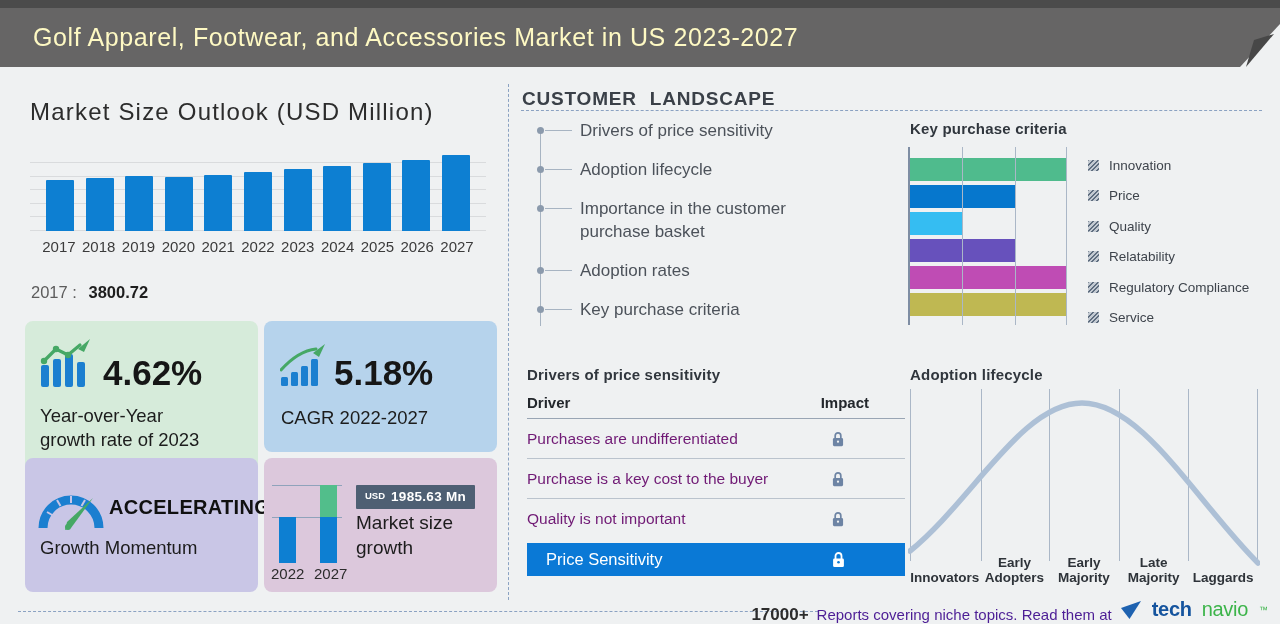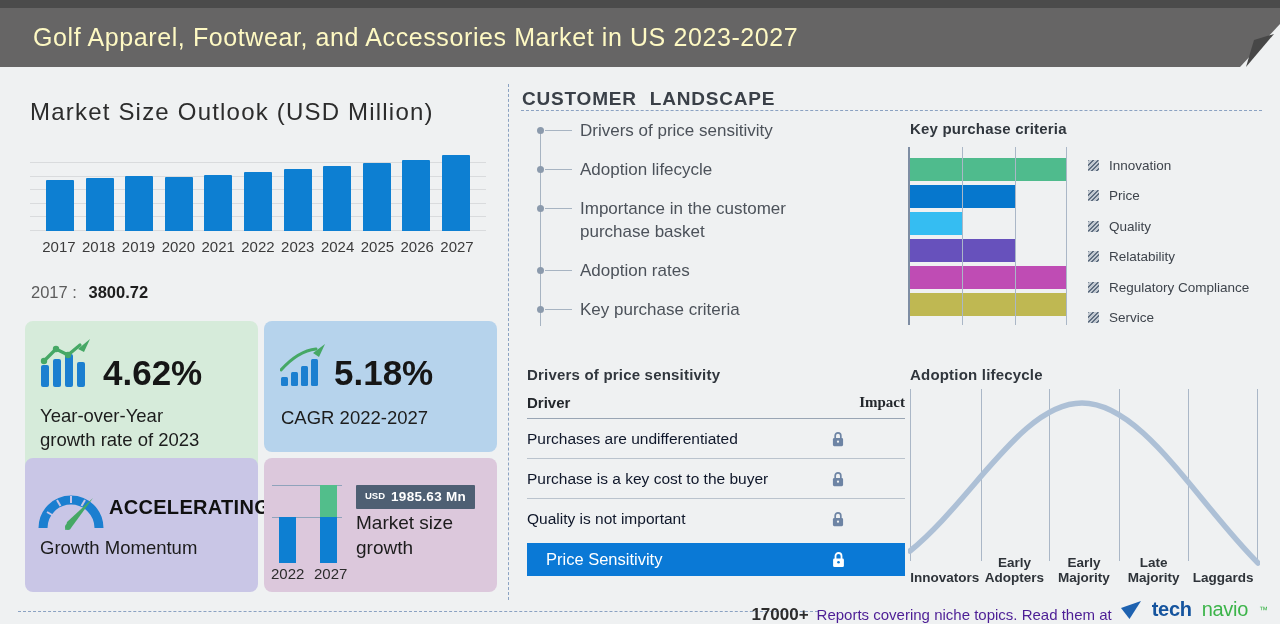--- a/index.html
+++ b/index.html
@@ -57,23 +57,23 @@
   .kpc-grid{position:absolute;top:0;width:1px;height:178px;background:#aab7c7;}
   .kpc-bar{height:23px;margin-bottom:4px;}
   .kpc-legend{position:absolute;left:1088px;top:150px;}
   .kpc-leg-item{display:flex;align-items:center;gap:10px;height:30.5px;font-size:13.5px;color:#3e444c;}
   .hatch{width:11px;height:11px;border-radius:1px;
          background:repeating-linear-gradient(135deg,#5f6e80 0 1.4px,#c3cad2 1.4px 3.2px);}
   
   .dps-table{position:absolute;left:527px;top:394px;width:378px;}
   .dps-head{display:flex;justify-content:space-between;font-size:15px;font-weight:700;color:#23272c;
             padding-bottom:7px;border-bottom:1px solid #99a5b4;}
-  .dps-head .impact{font-family:Liberation Serif, serif;}
+  .dps-head .impact{margin-right:36px;}
   .dps-row{display:flex;justify-content:space-between;align-items:center;height:39px;
-           font-size:15.5px;color:#0f172a;border-bottom:1px solid #bac3cd;}
+           font-size:15.5px;color:#701a75;border-bottom:1px solid #bac3cd;}
   .dps-row:last-child{border-bottom:none;}
   .dps-lock{width:16px;margin-right:58px;color:#6d84a4;display:flex;}
   .dps-highlight{position:absolute;left:527px;top:543px;width:378px;height:33px;background:#0a79d6;
                  display:flex;justify-content:space-between;align-items:center;}
   .dps-highlight .txt{color:#fff;font-size:16.5px;padding-left:19px;}
   .dps-highlight .dps-lock{color:#ffffff;}
   
   .al-chart{position:absolute;left:908px;top:389px;width:352px;height:196px;}
   .al-grid{position:absolute;top:0;width:1px;height:172px;background:#aab7c7;}
   .al-curve{position:absolute;left:0;top:0;}

